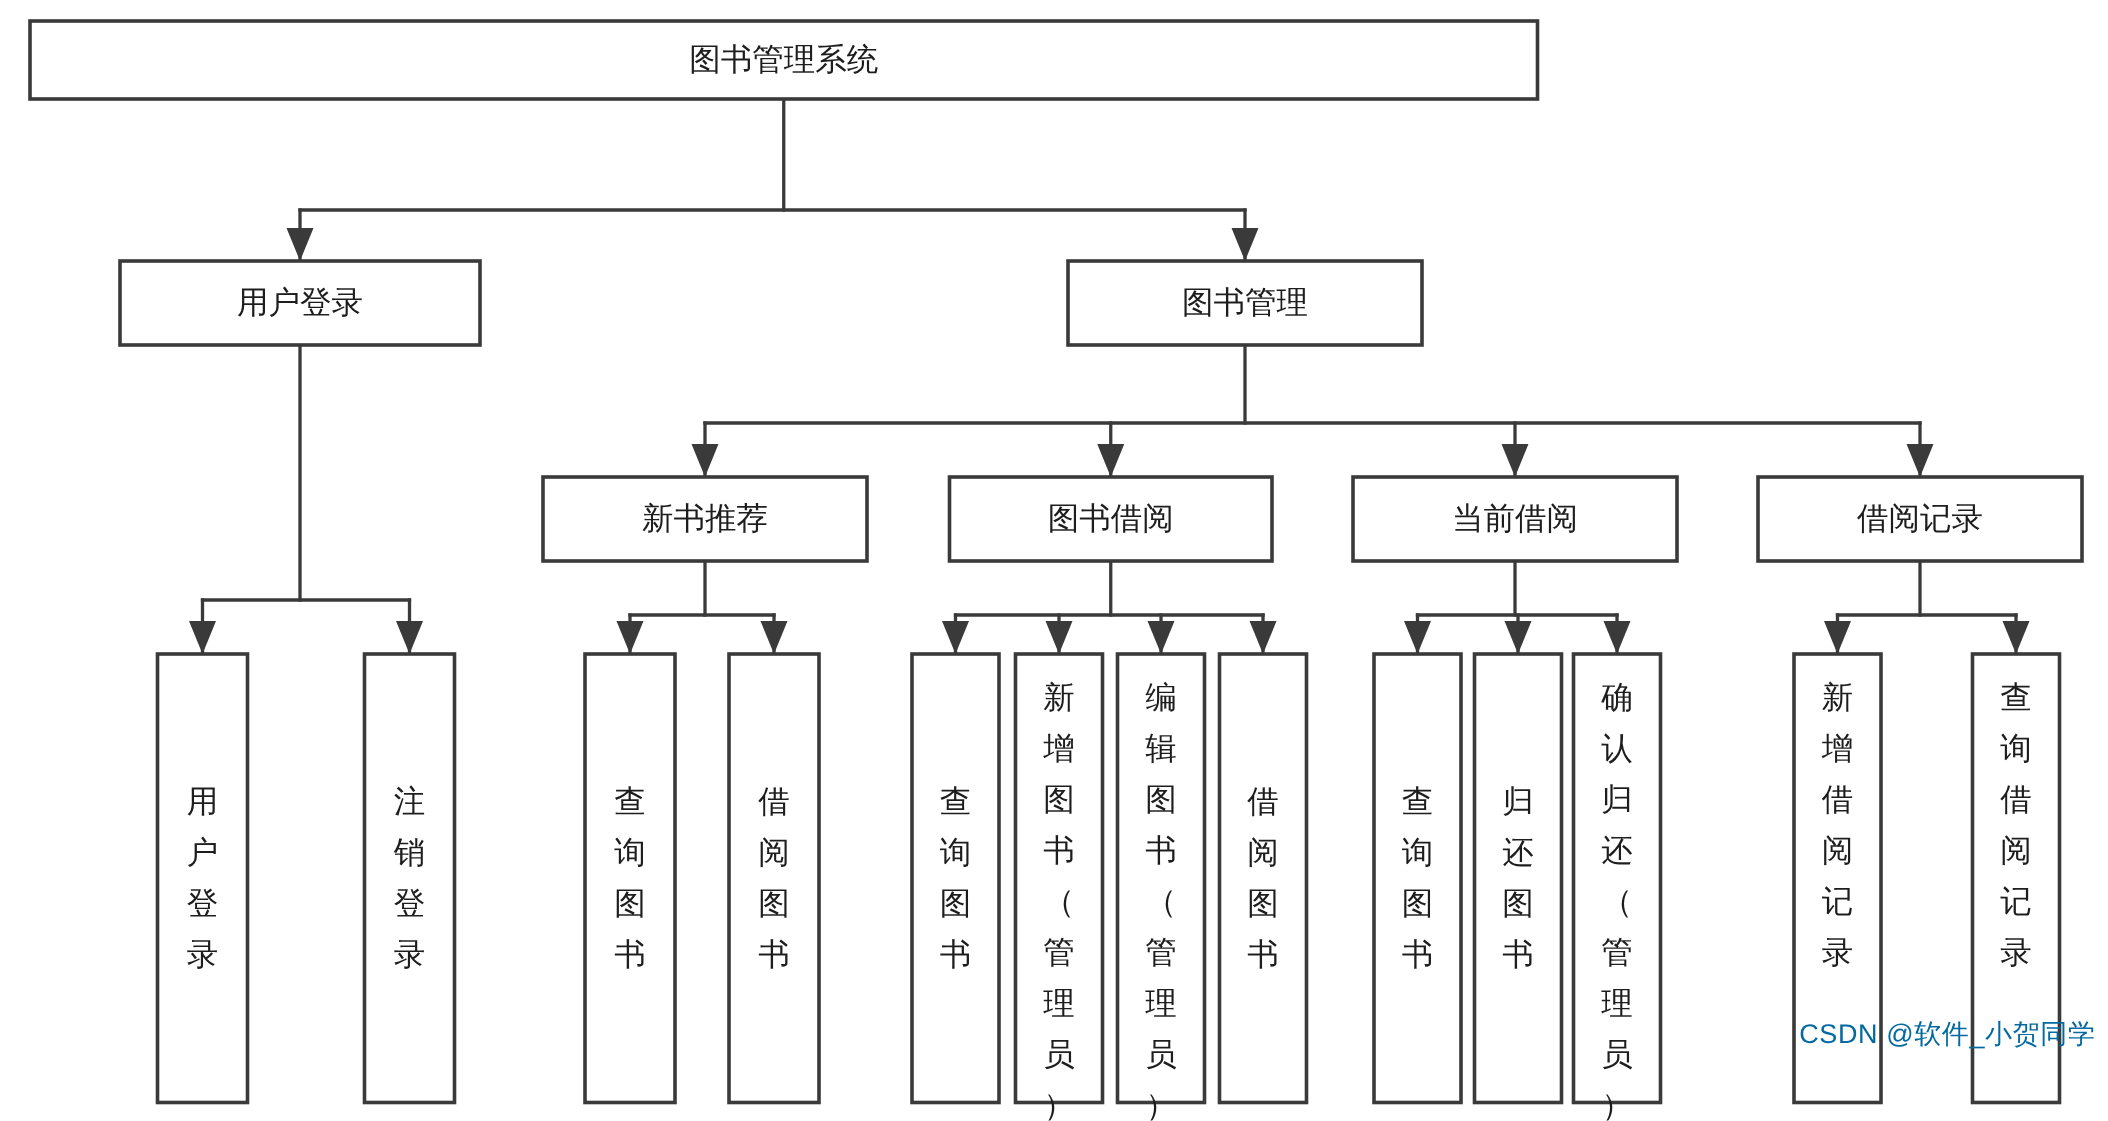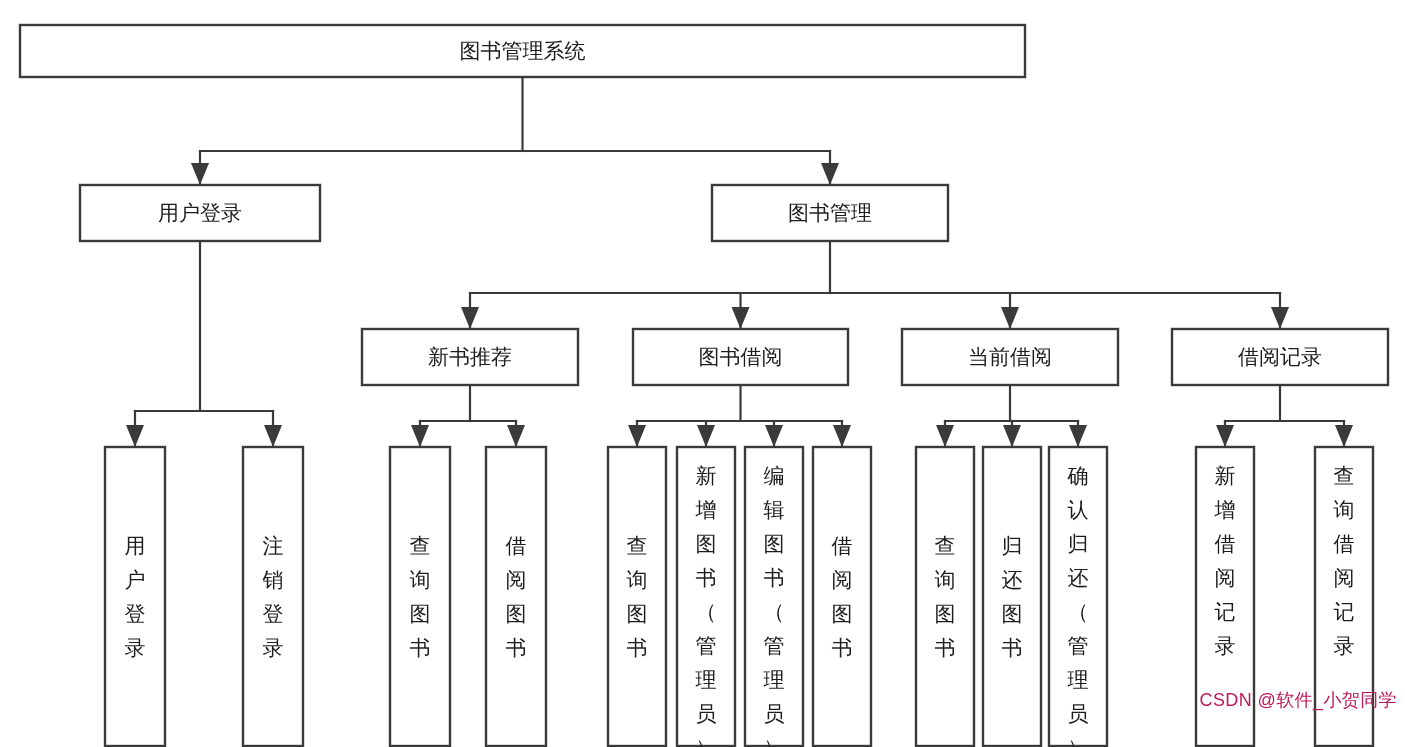--- a/index.html
+++ b/index.html
@@ -11,21 +11,20 @@
     width: 1405px;
     height: 747px;
     font-family: "Liberation Sans", "DejaVu Sans", sans-serif;
     overflow: hidden;
     position: relative;
   }
   #diagram-root {
     position: relative;
     width: 1405px;
     height: 707px;
-    margin-top: 11px;
   }
   svg.diagram {
     position: absolute;
     top: 0;
     left: 0;
     width: 1405px;
     height: 747px;
   }
   .node-box {
     fill: #ffffff;
@@ -54,21 +53,21 @@
     font-family: "Liberation Sans", "DejaVu Sans", sans-serif;
     font-size: 21px;
     text-anchor: middle;
   }
   .watermark {
     position: absolute;
     right: 8px;
     bottom: 6px;
     font-family: "Liberation Sans", "DejaVu Sans", sans-serif;
     font-size: 18px;
-    color: #be185d;
+    color: #0369a1;
     letter-spacing: 0.4px;
     white-space: nowrap;
     pointer-events: none;
     text-align: right;
   }
 </style>
 </head>
 <body>
 
 <div id="diagram-root">

